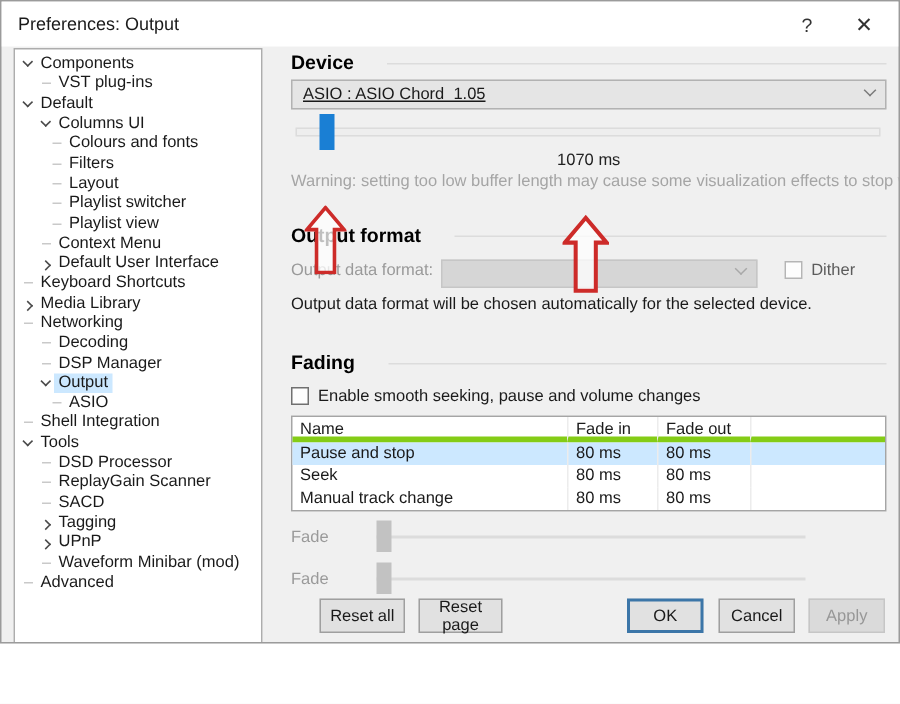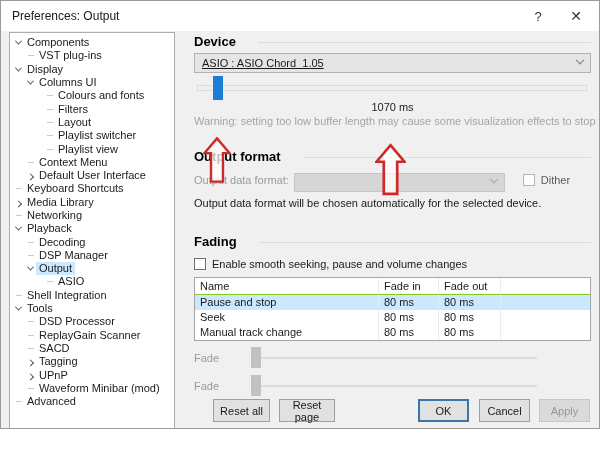--- a/index.html
+++ b/index.html
@@ -17,21 +17,21 @@
   .tb-btn.close { margin-right:4px; font-size:14px; }
 
   
   .tree { position:absolute; left:8px; top:31px; width:166px; height:431px;
           background:#fff; border:1px solid #adadad; padding-top:3px; overflow:hidden;
           font-size:11px; color:#1a1a1a; }
   .trow { display:flex; align-items:center; height:13.3px; white-space:nowrap; }
   .trow .slot { width:11px; display:flex; align-items:center; justify-content:center; flex:none; }
   .lvl0 { padding-left:3px; }
   .lvl1 { padding-left:15px; }
-  .lvl2 { padding-left:34px;align-items:center; }
+  .lvl2 { padding-left:22px;align-items:center; }
   .chev { width:5px; height:5px; border-right:1px solid #4a4a4a; border-bottom:1px solid #4a4a4a; }
   .chev.down { transform:rotate(45deg) translate(-1px,-1px); }
   .chev.right { transform:rotate(-45deg) translate(-1px,1px); }
   .conn { width:6px; height:1px; background:#c9c9c9; }
   .tlabel { padding:0 3px; line-height:13px; }
   .trow.sel .tlabel { background:#cce8ff; }
 
   
   .panel { position:absolute; left:185px; top:31px; width:413px; height:431px;
            padding:2px 8px 0 8px; font-size:11px; color:#1a1a1a; }
@@ -65,21 +65,21 @@
   .dither-label { margin-left:6px; color:#5c5c5c; }
   .note { margin-top:7px; color:#1a1a1a; }
 
   .h-fading { margin-top:25px; }
   .check-row { margin-top:9px; display:flex; align-items:center; }
   .check-row .lbl { margin-left:6px; }
 
   .ftable { margin-top:7px; border:1px solid #a5a5a5; background:#fff; }
   .frow { display:grid; grid-template-columns:183px 60px 62px 1fr; }
   .fcell { height:15px; line-height:15px; padding:0 5px; white-space:nowrap; overflow:hidden; }
-  .fhead .fcell { height:17px; line-height:17px; border-bottom:1px solid #84cc16; }
+  .fhead .fcell { height:17px; line-height:17px; border-bottom:4px solid #84cc16; }
   .fcell.c1, .fcell.c2, .fcell.c3 { border-left:1px solid #ececec; }
   .frow.sel .fcell { background:#cce8ff; }
 
   .fade-row { display:flex; align-items:center; height:22px; margin-top:6px; }
   .fade-row.first { margin-top:6px; }
   .fade-label { width:57px; color:#9a9a9a; }
   .fade-slider { position:relative; width:286px; height:22px; }
   .fade-track { position:absolute; left:0; right:0; top:10px; height:2px; background:#dcdcdc; }
   .fade-handle { position:absolute; left:0; top:0; width:10px; height:21px; background:#c2c2c2; }
 
@@ -121,21 +121,21 @@
     <div class="trow lvl1">
         <span class="slot">
           <span class="conn"></span>
         </span>
         <span class="tlabel">VST plug-ins</span>
       </div>
     <div class="trow lvl0">
         <span class="slot">
           <span class="chev down"></span>
         </span>
-        <span class="tlabel">Display</span>
+        <span class="tlabel">Default</span>
       </div>
     <div class="trow lvl1">
         <span class="slot">
           <span class="chev down"></span>
         </span>
         <span class="tlabel">Columns UI</span>
       </div>
     <div class="trow lvl2">
         <span class="slot">
           <span class="conn"></span>
@@ -188,26 +188,20 @@
         <span class="slot">
           <span class="chev right"></span>
         </span>
         <span class="tlabel">Media Library</span>
       </div>
     <div class="trow lvl0">
         <span class="slot">
           <span class="conn"></span>
         </span>
         <span class="tlabel">Networking</span>
-      </div>
-    <div class="trow lvl0">
-        <span class="slot">
-          <span class="chev down"></span>
-        </span>
-        <span class="tlabel">Playback</span>
       </div>
     <div class="trow lvl1">
         <span class="slot">
           <span class="conn"></span>
         </span>
         <span class="tlabel">Decoding</span>
       </div>
     <div class="trow lvl1">
         <span class="slot">
           <span class="conn"></span>

